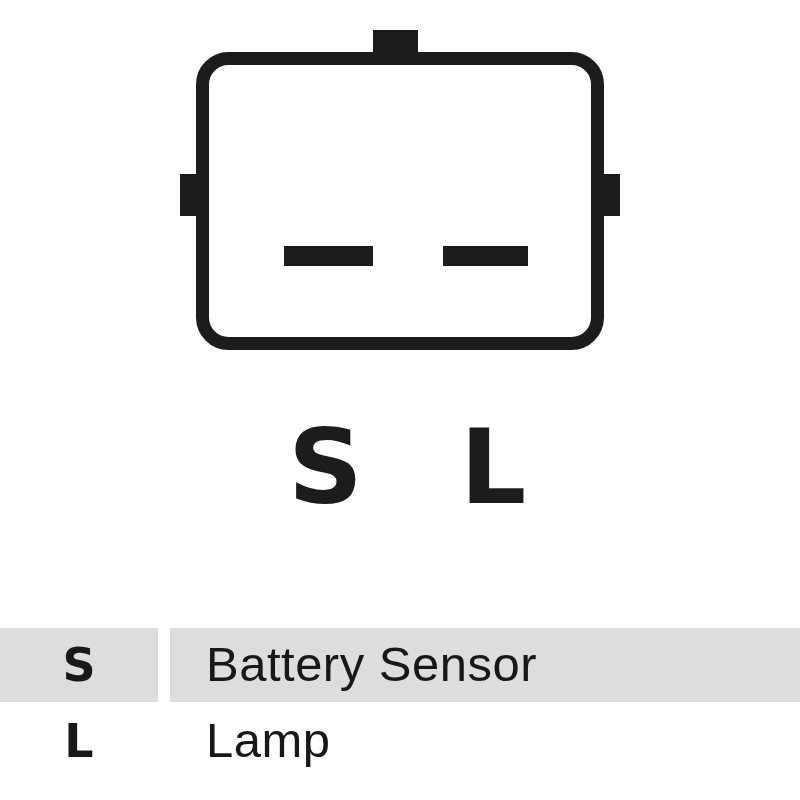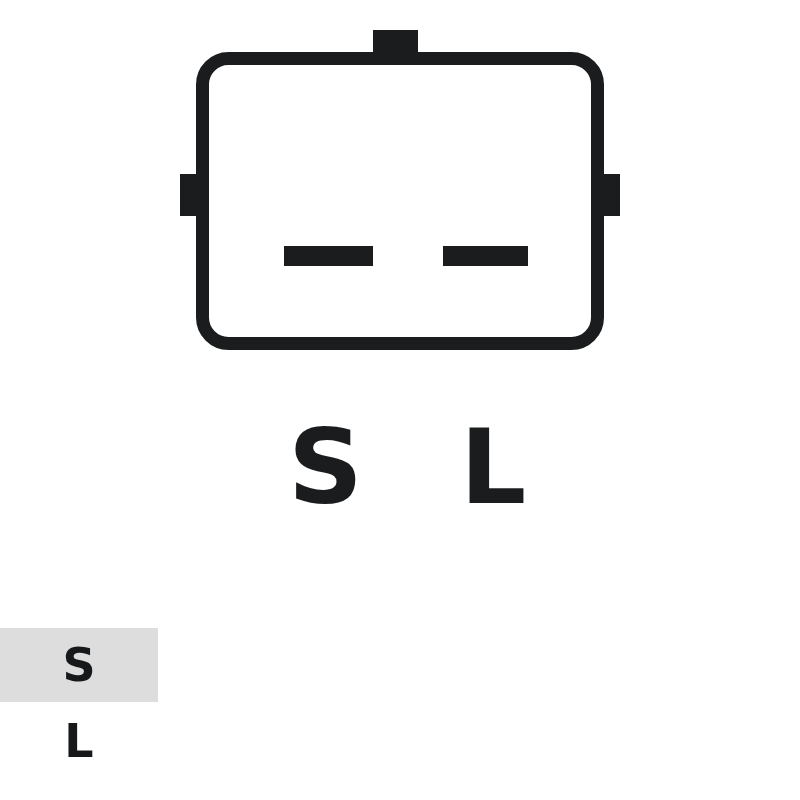--- a/index.html
+++ b/index.html
@@ -149,24 +149,30 @@
     <span class="terminal-label lab-l">L</span>
   </div>
 
   <div class="pin-table">
 
     <div class="pin-row row-shaded">
       <div class="pin-code-cell">
         <span class="pin-code">S</span>
       </div>
       <div class="pin-gap-cell"></div>
+      <div class="pin-desc-cell">
+        <span class="pin-desc">Battery Sensor</span>
+      </div>
     </div>
 
     <div class="pin-row row-plain row-gap">
       <div class="pin-code-cell">
         <span class="pin-code">L</span>
       </div>
       <div class="pin-gap-cell"></div>
+      <div class="pin-desc-cell">
+        <span class="pin-desc">Lamp</span>
+      </div>
     </div>
 
   </div>
 
 </div>
 
 </body></html>

